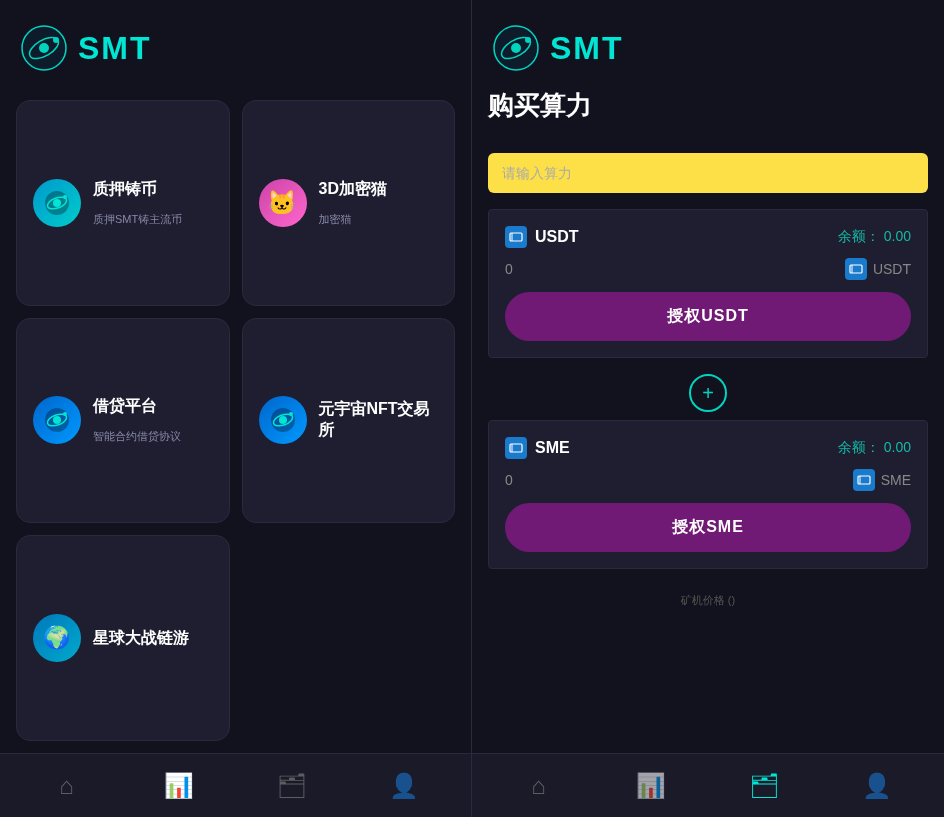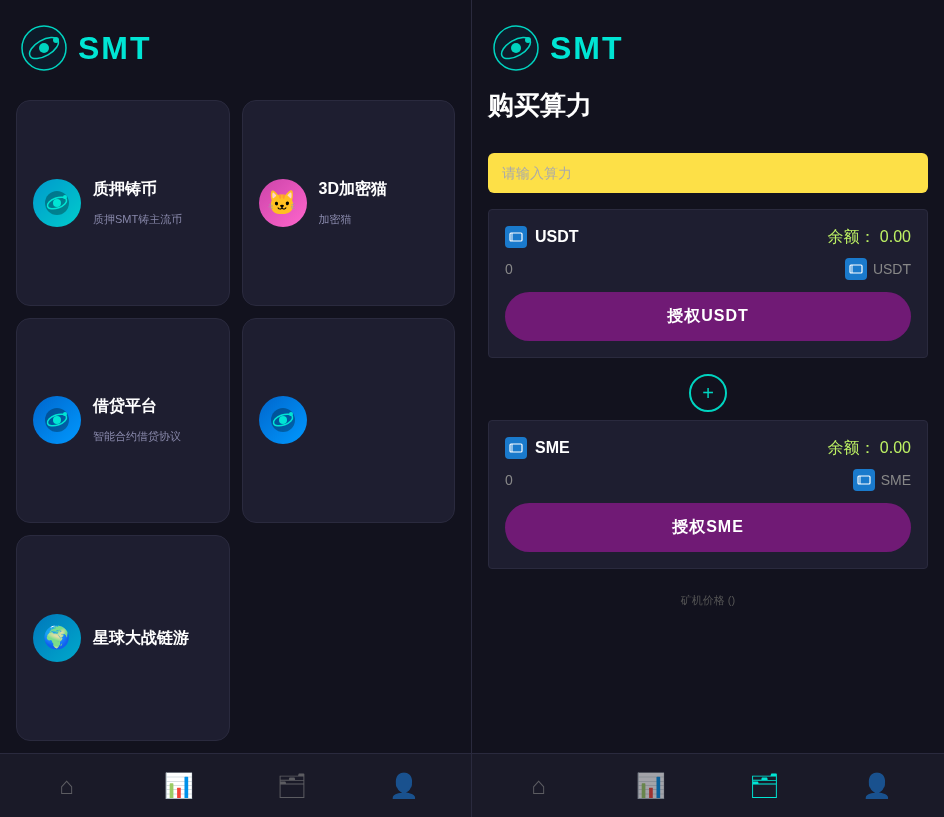--- a/index.html
+++ b/index.html
@@ -197,22 +197,22 @@
       border-radius: 4px;
       display: flex;
       align-items: center;
       justify-content: center;
       font-size: 10px;
       color: white;
       font-weight: bold;
     }
 
     .token-balance {
-      color: #bef264;
-      font-size: 16px;
+      color: #14b8a6;
+      font-size: 14px;
     }
 
     .token-value-row {
       display: flex;
       align-items: center;
       justify-content: space-between;
     }
 
     .token-amount {
       color: #888;
@@ -356,20 +356,23 @@
 
 
     <div class="grid-item">
       <div class="grid-item-icon icon-nft">
         <svg width="30" height="30" viewBox="0 0 30 30" fill="none">
           <circle cx="15" cy="15" r="12" fill="rgba(0,0,0,0.3)"></circle>
           <ellipse cx="15" cy="15" rx="10" ry="5" stroke="#00e5d4" stroke-width="1.5" fill="none" transform="rotate(-20 15 15)"></ellipse>
           <circle cx="15" cy="15" r="4" fill="#00e5d4"></circle>
           <circle cx="23" cy="9" r="2" fill="#00e5d4"></circle>
         </svg>
+      </div>
+      <div class="grid-item-text">
+        <span class="grid-item-title">元宇宙NFT交易所</span>
       </div>
     </div>
 
     <div class="grid-item">
       <div class="grid-item-icon icon-star">
         <span style="font-size:22px;">🌍</span>
       </div>
       <div class="grid-item-text">
         <span class="grid-item-title">星球大战链游</span>
       </div>

